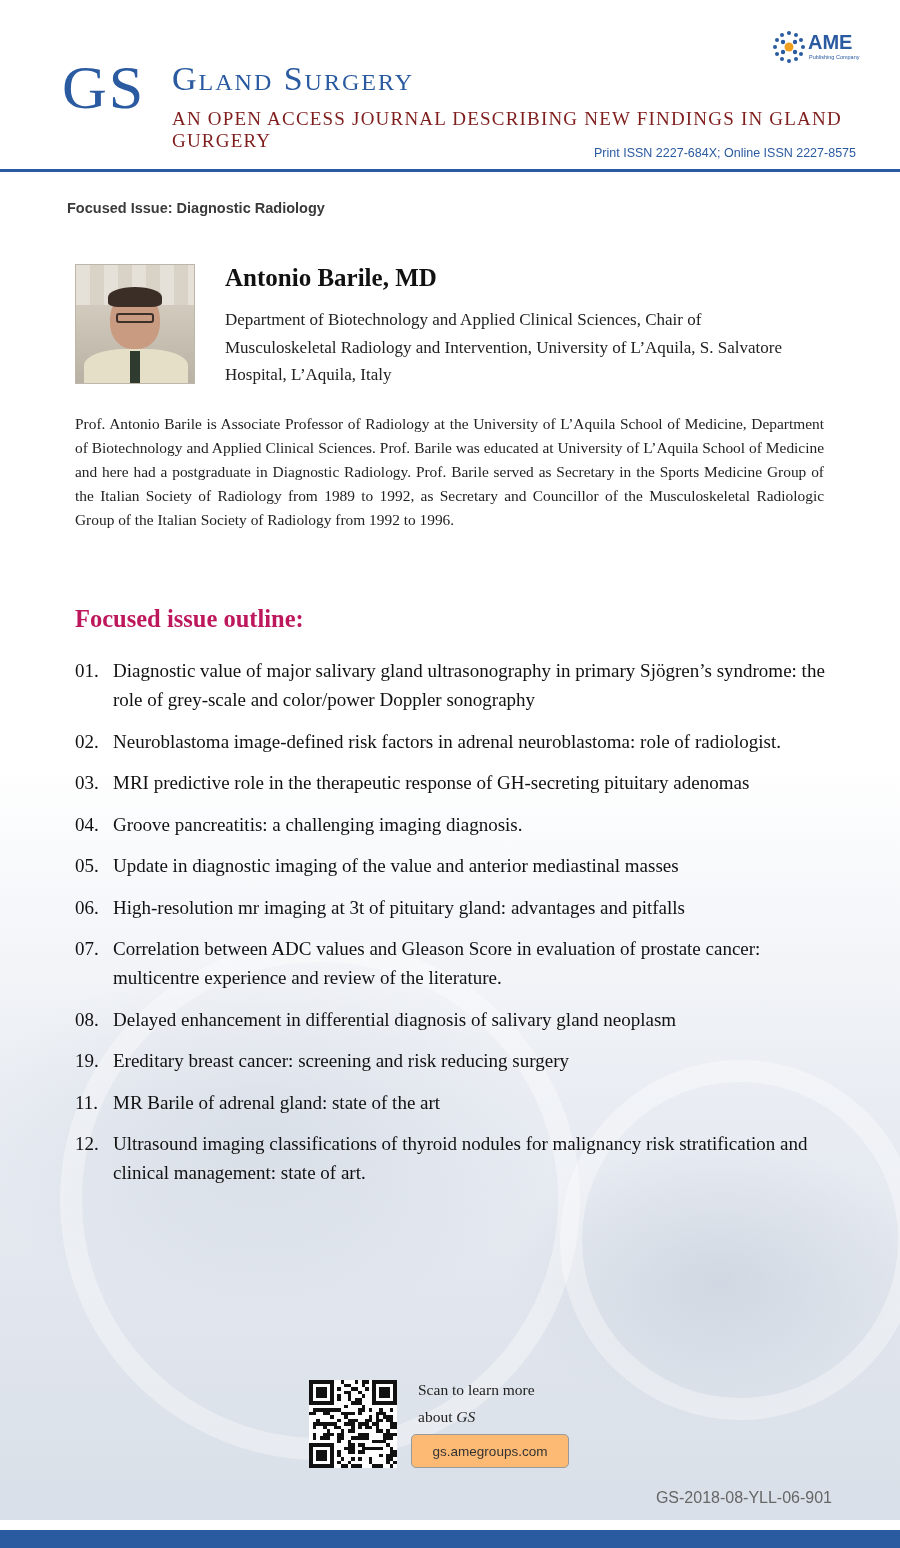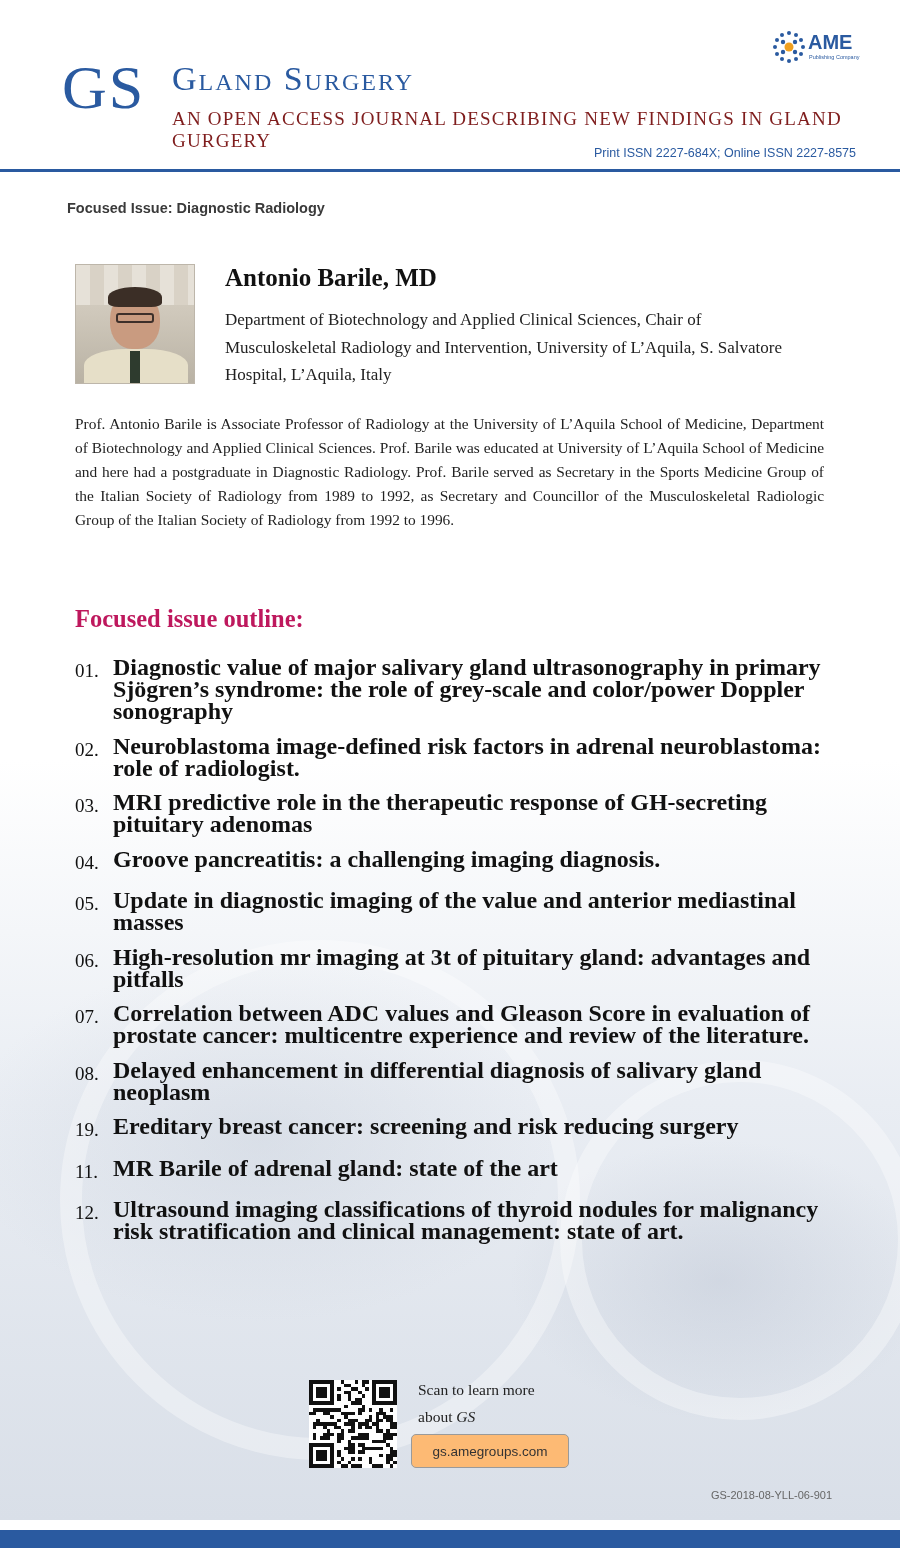--- a/index.html
+++ b/index.html
@@ -79,37 +79,37 @@
     position: absolute; left: 75px; top: 412px; width: 749px;
     font-size: 15.4px; line-height: 24px; color: #222; text-align: justify;
   }
   .outline-title {
     position: absolute; left: 75px; top: 605px;
     font-size: 24.5px; font-weight: bold; color: #be185d;
   }
   .outline-list { position: absolute; left: 75px; top: 656px; width: 760px; list-style: none; }
   .outline-item { display: flex; margin-bottom: 12.5px; }
   .outline-num { width: 38px; flex: 0 0 38px; font-size: 19px; font-weight: normal; line-height: 29px; color: #111; }
-  .outline-text { font-size: 24px; font-weight: bold; line-height: 22px; color: #111; }
+  .outline-text { font-size: 19px; font-weight: normal; line-height: 29px; color: #111; }
 
   .qr { position: absolute; left: 308px; top: 1380px; width: 90px; height: 88px; }
   .scan-text {
     position: absolute; left: 418px; top: 1376px; width: 150px;
     font-size: 15.5px; line-height: 27px; color: #222;
   }
   .scan-text em { font-style: italic; }
   .url-box {
     position: absolute; left: 411px; top: 1434px; width: 158px; height: 34px;
     border: 1px solid #9a9a9a; border-radius: 5px; background: #fdba74;
     font-family: "Liberation Sans", sans-serif; font-size: 13.5px; color: #333;
     display: flex; align-items: center; justify-content: center;
   }
   .doc-code {
     position: absolute; right: 68px; top: 1489px;
-    font-family: "Liberation Sans", sans-serif; font-size: 11px; color: #666;
+    font-family: "Liberation Sans", sans-serif; font-size: 16px; color: #666;
   }
   .footer-bar { position: absolute; left: 0; top: 1530px; width: 900px; height: 18px; background: #2a5aa0; }
 </style>
 </head>
 <body>
 
 <div class="bg-fade">
   <div class="bg-ring" style="left:60px;top:180px;width:520px;height:520px;"></div>
   <div class="bg-ring" style="left:560px;top:300px;width:360px;height:360px;"></div>
 </div>

